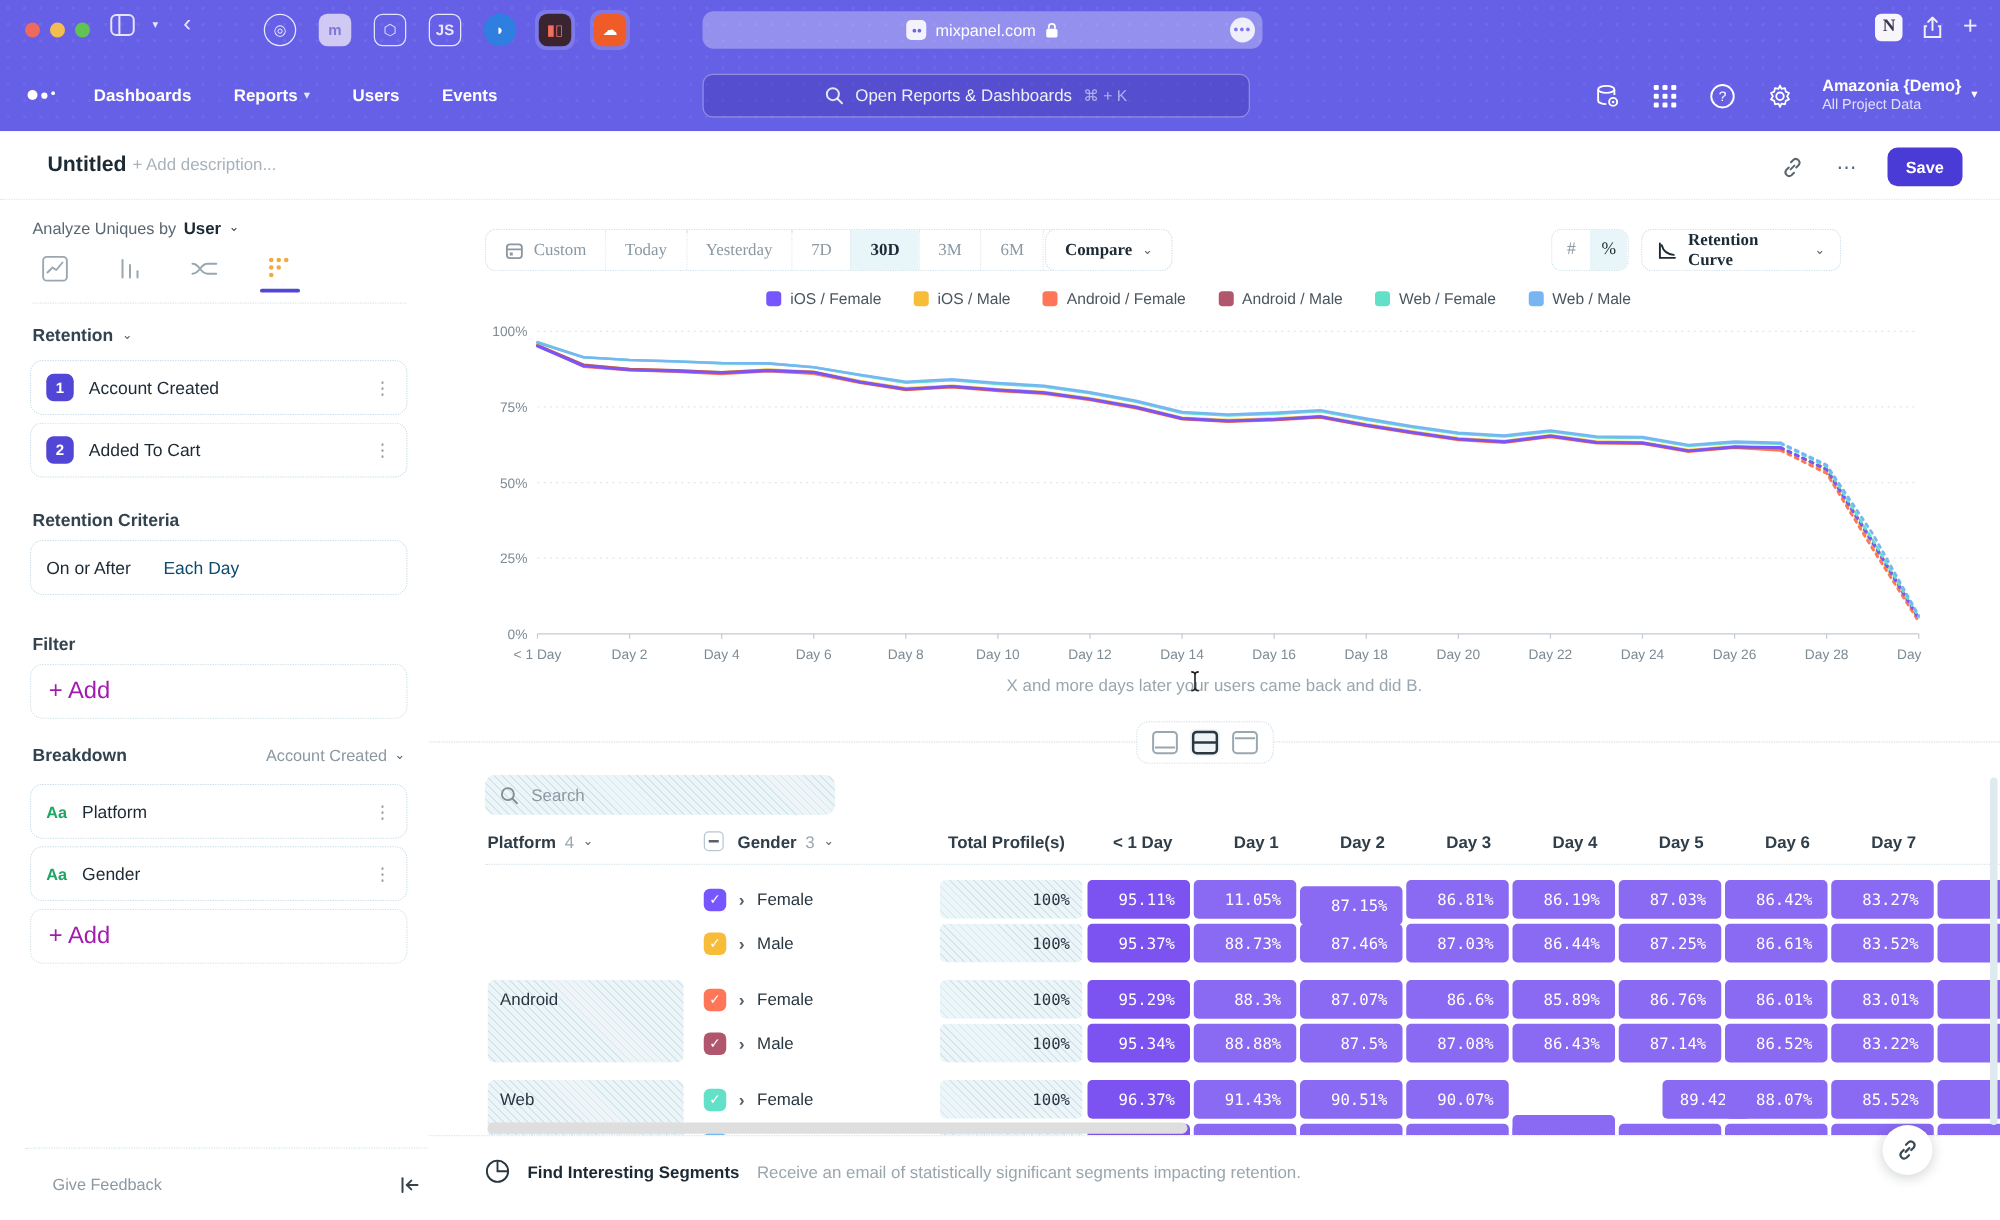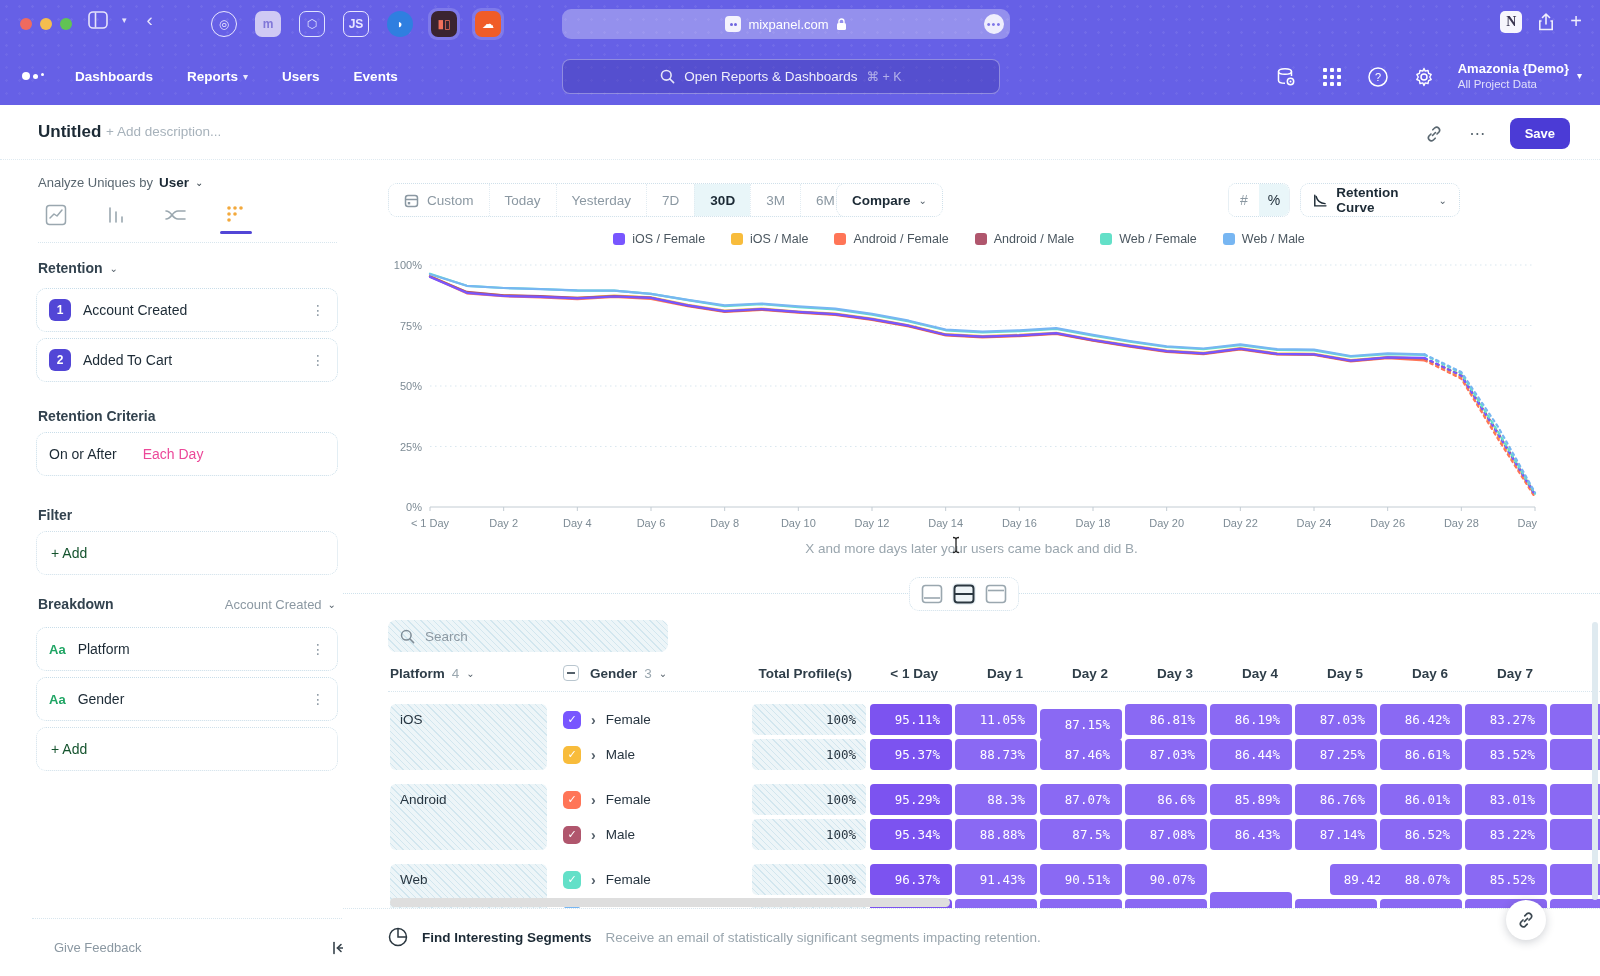--- a/index.html
+++ b/index.html
@@ -51,47 +51,47 @@
   .report-header { position:absolute; left:0; top:105px; width:1600px; height:55px; background:#fff;
     border-bottom:1px dotted #dfeaf1; }
   .r-title { position:absolute; left:38px; top:17px; font-size:17px; font-weight:bold; color:#1c2a35; }
   .r-desc { position:absolute; left:106px; top:19px; font-size:13.5px; color:#a7b2bb; }
   .r-actions { position:absolute; right:30px; top:13px; display:flex; align-items:center; gap:20px; }
   .icon-btn { color:#5a6770; display:flex; align-items:center; justify-content:center; width:24px; height:24px; }
   .save-btn { background:#4b3bd6; color:#fff; font-size:13px; font-weight:600; border:none; border-radius:8px;
     padding:8px 15px; cursor:pointer; }
 
   
-  .sidebar { position:absolute; left:16px; top:160px; width:343px; height:816px; background:#fff; border-right:1px dotted #d2e2ec; }
+  .sidebar { position:absolute; left:4px; top:160px; width:343px; height:816px; background:#fff; border-right:1px dotted #d2e2ec; }
   .sb-analyze { position:absolute; left:22px; top:15px; font-size:13px; color:#5a6770; display:flex; gap:6px; align-items:center; }
   .sb-analyze b { color:#1c2a35; font-size:13.5px; }
   .sb-analyze .chev { font-size:10px; color:#37434c; }
   .sb-tabs { position:absolute; left:22px; top:44px; width:299px; display:flex; gap:24px; border-bottom:1px dotted #d8e6ee; padding-bottom:10px; }
   .sb-tab { width:36px; display:flex; justify-content:center; padding-bottom:6px; position:relative; cursor:pointer; }
   .sb-tab.active:after { content:""; position:absolute; left:2px; right:2px; bottom:-2px; height:3px; background:#5246d6; border-radius:2px; }
   .sb-sec { position:absolute; left:22px; font-size:14px; font-weight:bold; color:#32424e; display:flex; align-items:center; gap:7px; }
   .sb-sec .chev { font-size:10px; font-weight:normal; color:#55616b; }
   .card { position:absolute; left:20px; width:302px; height:44px; background:#fff; border:1px dotted #c8dde9; border-radius:10px;
     display:flex; align-items:center; padding:0 12px; gap:12px; cursor:pointer; }
   .badge { width:22px; height:22px; border-radius:6px; background:#5246d6; color:#fff; font-size:12px; font-weight:bold;
     display:flex; align-items:center; justify-content:center; }
   .card .lbl { font-size:14px; color:#1c2a35; flex:1; }
   .kebab { color:#8b98a2; font-size:14px; }
   .aa { color:#1fa564; font-size:13px; font-weight:bold; }
   .add-box { position:absolute; left:20px; width:302px; height:44px; border:1px dotted #cfe0ea; border-radius:10px;
-    display:flex; align-items:center; padding:0 14px; color:#14532d; font-size:14px; cursor:pointer; }
+    display:flex; align-items:center; padding:0 14px; color:#a21caf; font-size:19px; cursor:pointer; }
   .bd-scope { position:absolute; right:22px; font-size:13px; color:#8b98a2; display:flex; gap:6px; align-items:center; }
   .sb-feedback { position:absolute; left:0; bottom:0; width:100%; height:58px; border-top:1px dotted #d8e6ee;
     display:flex; align-items:center; justify-content:space-between; padding:0 26px 0 22px;margin-left:16px; }
   .sb-feedback .fb { color:#8b98a2; font-size:13px; cursor:pointer; }
 
   
   .main { position:absolute; left:343px; top:160px; width:1257px; height:816px; background:#fff; overflow:hidden; }
 
-  .toolbar { position:absolute; left:45px; top:23px; right:70px; height:34px; }
+  .toolbar { position:absolute; left:45px; top:23px; right:57px; height:34px;font-family:Liberation Serif, serif; }
   .ranges { position:absolute; left:0; top:0; display:flex; border:1px dotted #cfe0ea; border-radius:9px; overflow:hidden; background:#fff; }
   .range { display:flex; align-items:center; gap:8px; padding:0 15px; height:32px; font-size:13.5px; color:#8b98a2;
     border-left:1px dotted #e2ecf2; cursor:pointer; background:#fff; }
   .range:first-child { border-left:none; }
   .range.active { background:#e9f6f9; color:#1c2a35; font-weight:600; }
   .compare { position:absolute; left:448px; top:0; border:1px dotted #cfe0ea; border-radius:9px; height:34px; display:flex;
     align-items:center; gap:8px; padding:0 15px; font-size:13.5px; color:#1c2a35; font-weight:600; cursor:pointer; background:#fff; }
   .chev-s { font-size:10px; color:#55616b; font-weight:normal; }
   .vt-toggle { position:absolute; right:240px; top:0; display:flex; border:1px dotted #cfe0ea; border-radius:8px; overflow:hidden; }
   .vt { width:30px; height:32px; display:flex; align-items:center; justify-content:center; font-size:14px; color:#8b98a2; cursor:pointer; background:#fff; }
@@ -351,21 +351,21 @@
       <span>Retention</span>
         <span class="chev">⌄</span>
     </div>
     <div id="steps"></div>
 
     <div class="sb-sec" style="top:248px;">
       <span>Retention Criteria</span>
     </div>
     <div class="card" style="top:272px;">
       <span style="font-size:14px;color:#1c2a35;">On or After</span>
-      <span style="font-size:14px;color:#ec4899;margin-left:14px;">Each Day</span>
+      <span style="font-size:14px;color:#0c4a6e;margin-left:14px;">Each Day</span>
     </div>
 
     <div class="sb-sec" style="top:347px;">
       <span>Filter</span>
     </div>
     <div class="add-box" style="top:371px;">
       <span>+ Add</span>
     </div>
 
     <div class="sb-sec" style="top:436px;">
@@ -611,21 +611,20 @@
       <div class="day-h" style="left: 482px; width: 82px;">&lt; 1 Day</div>
           <div class="day-h" style="left: 567px; width: 82px;">Day 1</div>
           <div class="day-h" style="left: 652px; width: 82px;">Day 2</div>
           <div class="day-h" style="left: 737px; width: 82px;">Day 3</div>
           <div class="day-h" style="left: 822px; width: 82px;">Day 4</div>
           <div class="day-h" style="left: 907px; width: 82px;">Day 5</div>
           <div class="day-h" style="left: 992px; width: 82px;">Day 6</div>
           <div class="day-h" style="left: 1077px; width: 82px;">Day 7</div>
         </div>
       <div class="hscroll"></div>
-    <div class="plat-cell hatch" style="left: 2px; top: 544px; width: 157px; height: 66px;">iOS</div>
         <div class="g-row-label" style="left: 175px; top: 544px;">
           <span class="g-chk" style="background: rgb(120, 86, 255);">✓</span>
           <span class="g-arrow">›</span>
           <span class="g-name">Female</span>
         </div>
         <div class="tot-cell hatch" style="left: 364px; top: 544px; width: 114px;">100%</div>
         <div class="vcell first" style="left: 482px; top: 544px; width: 82px;">95.11%</div>
         <div class="vcell" style="left: 567px; top: 544px; width: 82px;">11.05%</div>
         <div class="vcell" style="left: 652px; top: 549px; width: 82px;">87.15%</div>
         <div class="vcell" style="left: 737px; top: 544px; width: 82px;">86.81%</div>

